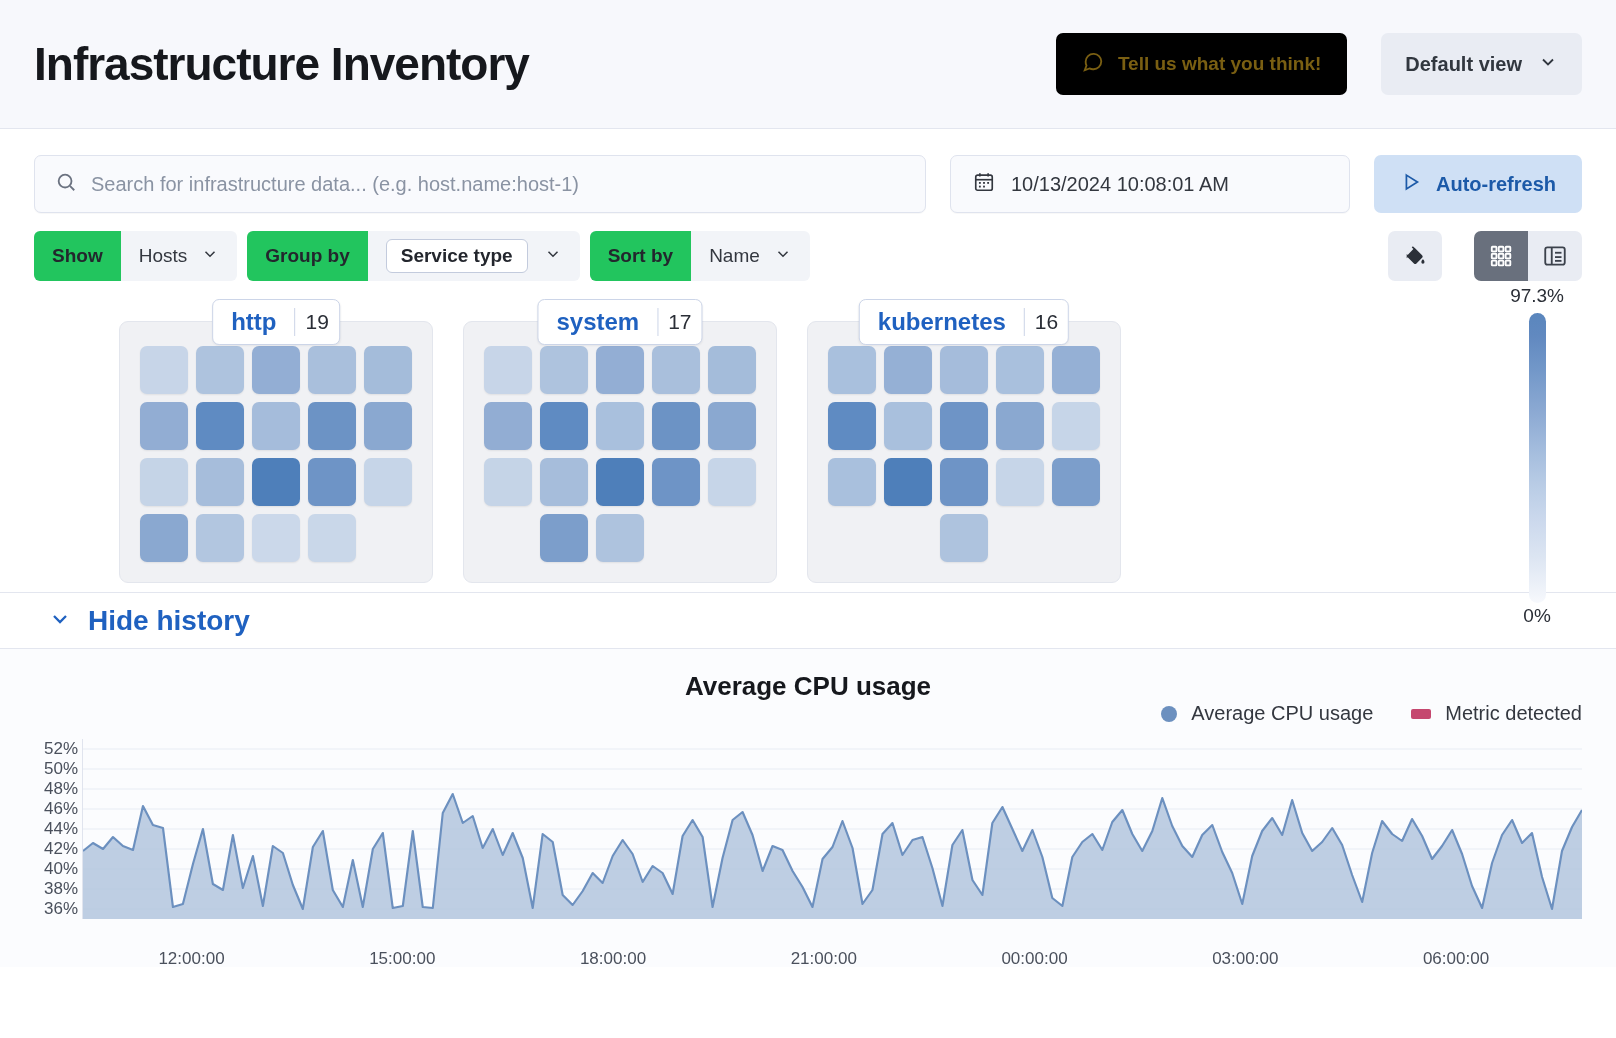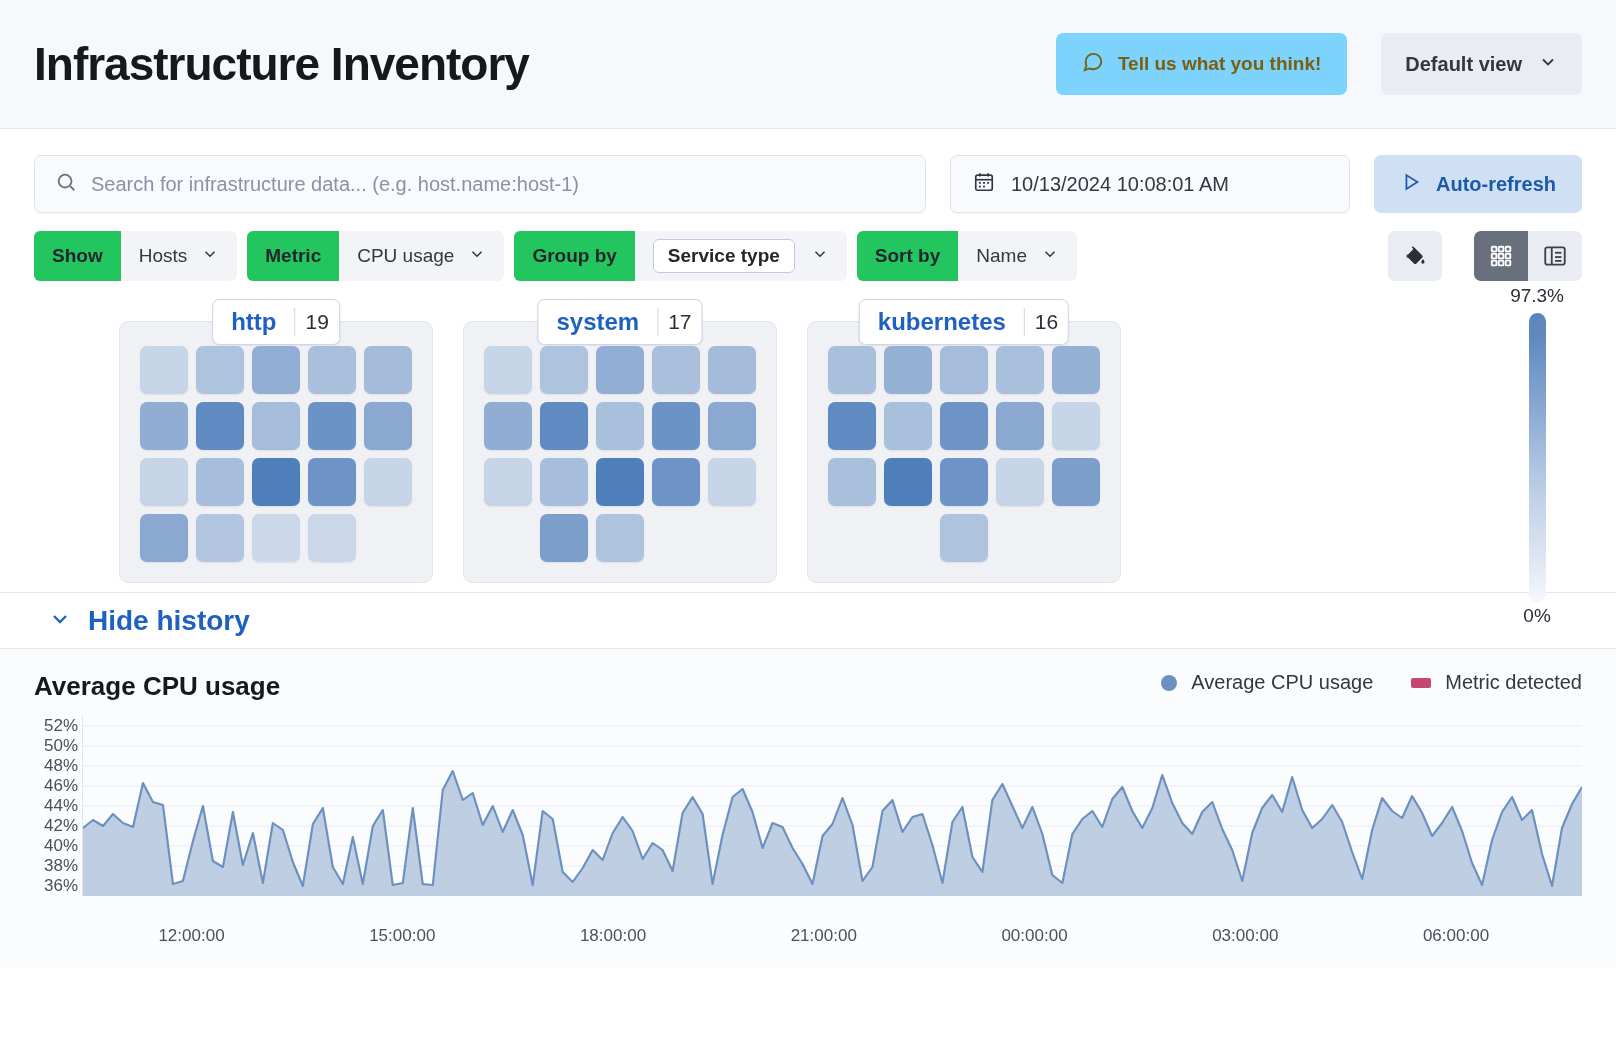--- a/index.html
+++ b/index.html
@@ -29,21 +29,21 @@
     color: #16181d;
     line-height: 1;
   }
   .header-right {
     margin-left: auto;
     display: flex;
     align-items: center;
     gap: 34px;
   }
   .feedback-btn {
-    background: #7dd3fc;
+    background: #000000;
     border: none;
     border-radius: 7px;
     height: 62px;
     padding: 0 26px;
     display: flex;
     align-items: center;
     gap: 14px;
     color: #7a5f12;
     font-size: 19px;
     font-weight: 700;
@@ -273,21 +273,21 @@
     cursor: pointer;
   }
   .history-label { color: #1f61c0; font-size: 28px; font-weight: 700; }
 
   
   .chart-section {
     padding: 22px 34px 0 34px;
     background: #fbfcfe;
     height: 318px;
   }
-  .chart-header { display: flex; align-items: flex-start; }
+  .chart-header { display: flex; align-items: center; flex-direction: column; }
   .chart-title { font-size: 26px; font-weight: 700; color: #16181d; }
   .chart-legend { margin-left: auto; display: flex; align-items: center; gap: 38px; }
   .legend-item { display: flex; align-items: center; gap: 14px; font-size: 20px; color: #33373f; }
   .dot { width: 16px; height: 16px; border-radius: 50%; background: #6c90bf; }
   .sq { width: 20px; height: 10px; border-radius: 2px; background: #c5476f; }
 
   .plot-wrap { position: relative; margin-top: 14px; height: 200px; display: flex; }
   .y-axis {
     width: 48px;
     position: relative;
@@ -381,31 +381,20 @@
       <div class="filter-value">
         <span>Hosts</span>
         <span>
           <svg width="18" height="18" viewBox="0 0 24 24" fill="none" stroke="#33373f" stroke-width="2">
               <polyline points="6 9 12 15 18 9"></polyline>
             </svg>
         </span>
       </div>
     </div>
 
-    <div class="filter-group">
-      <div class="filter-label">Metric</div>
-      <div class="filter-value">
-        <span>CPU usage</span>
-        <span>
-          <svg width="18" height="18" viewBox="0 0 24 24" fill="none" stroke="#33373f" stroke-width="2">
-              <polyline points="6 9 12 15 18 9"></polyline>
-            </svg>
-        </span>
-      </div>
-    </div>
 
     <div class="filter-group">
       <div class="filter-label">Group by</div>
       <div class="filter-value boxed-inner">
         <span class="pill">Service type</span>
         <span>
           <svg width="18" height="18" viewBox="0 0 24 24" fill="none" stroke="#33373f" stroke-width="2">
               <polyline points="6 9 12 15 18 9"></polyline>
             </svg>
         </span>

